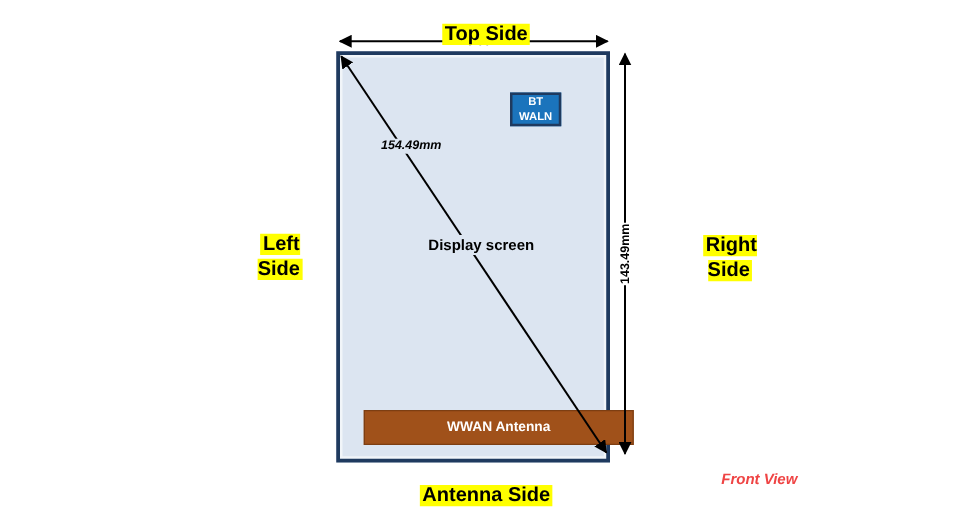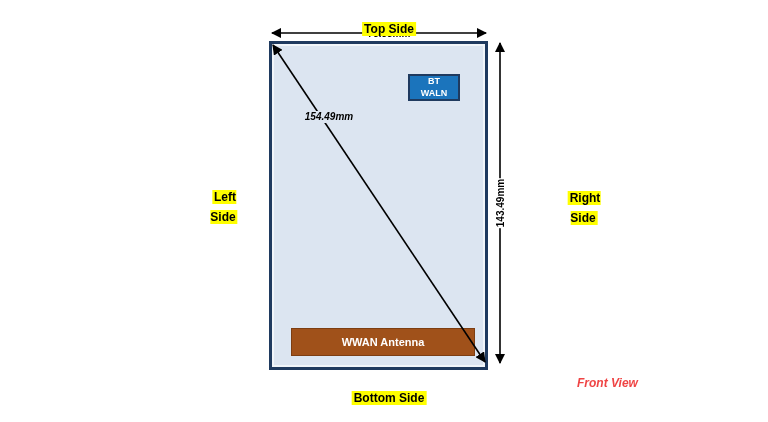--- a/index.html
+++ b/index.html
@@ -27,35 +27,35 @@
     width: 219px; height: 329px;
     background: var(--device-fill);
     border: 3px solid var(--device-border);
     box-shadow: inset 0 0 0 2px rgba(255,255,255,0.6);
     z-index: 1;
   }
   
   .bt-box {
     position: absolute;
     left: 408px; top: 74px;
-    width: 52px; height: 27px;
+    width: 41px; height: 27px;
     background: var(--bt-box-fill);
     border: 2px solid var(--device-border);
     color: #ffffff;
     font-size: 9px; font-weight: bold;
     line-height: 1.25;
     display: flex; align-items: center; justify-content: center;
     text-align: center;
     white-space: pre-line;
     z-index: 2;
   }
   .wwan-box {
     position: absolute;
     left: 291px; top: 328px;
-    width: 184px; height: 28px;
+    width: 216px; height: 28px;
     background: var(--wwan-box-fill);
     border: 1px solid #7d3e12;
     color: #ffffff;
     font-size: 11px; font-weight: bold;
     display: flex; align-items: center; justify-content: center;
     text-align: center;
     z-index: 2;
   }
   
   .lines-svg {
@@ -102,21 +102,21 @@
     transform: translate(-50%,-50%);
     text-align: center;
     z-index: 6;
     white-space: pre-line;
     line-height: 1.25;
   }
   .side-label-wrap .hl {
     display: inline;
     background: var(--highlight);
     color: #000000;
-    font-size: 12px;
+    font-size: 16px;
     font-weight: bold;
     padding: 0 2px;
     white-space: pre-line;
   }
   .top-side-label    { left: 389px; top: 18px;  }
   .bottom-side-label { left: 389px; top: 387px; }
   .left-side-label   { left: 224px; top: 196px; }
   .right-side-label  { left: 548px; top: 197px; margin-left: 36px; }
   
   .view-label {
@@ -149,26 +149,27 @@
     </defs>
     <line x1="272" y1="33" x2="486" y2="33" marker-start="url(#arrow)" marker-end="url(#arrow)"></line>
     <line x1="500" y1="43" x2="500" y2="363" marker-start="url(#arrow)" marker-end="url(#arrow)"></line>
     <line x1="273" y1="45" x2="485" y2="362" marker-start="url(#arrow)" marker-end="url(#arrow)"></line>
   </svg>
 
   <span class="dim-label on-white width-dim-label">73.33mm</span>
   <span class="dim-label on-white height-dim-label">143.49mm</span>
   <span class="dim-label on-fill diagonal-dim-label">154.49mm</span>
 
+  <span class="screen-label">Display screen</span>
 
   <div class="side-label-wrap top-side-label">
     <span class="hl">Top Side</span>
   </div>
   <div class="side-label-wrap bottom-side-label">
-    <span class="hl">Bottom Side</span>
+    <span class="hl">Antenna Side</span>
   </div>
   <div class="side-label-wrap left-side-label">
     <span class="hl">Left
 Side</span>
   </div>
   <div class="side-label-wrap right-side-label">
     <span class="hl">Right
 Side</span>
   </div>
 

